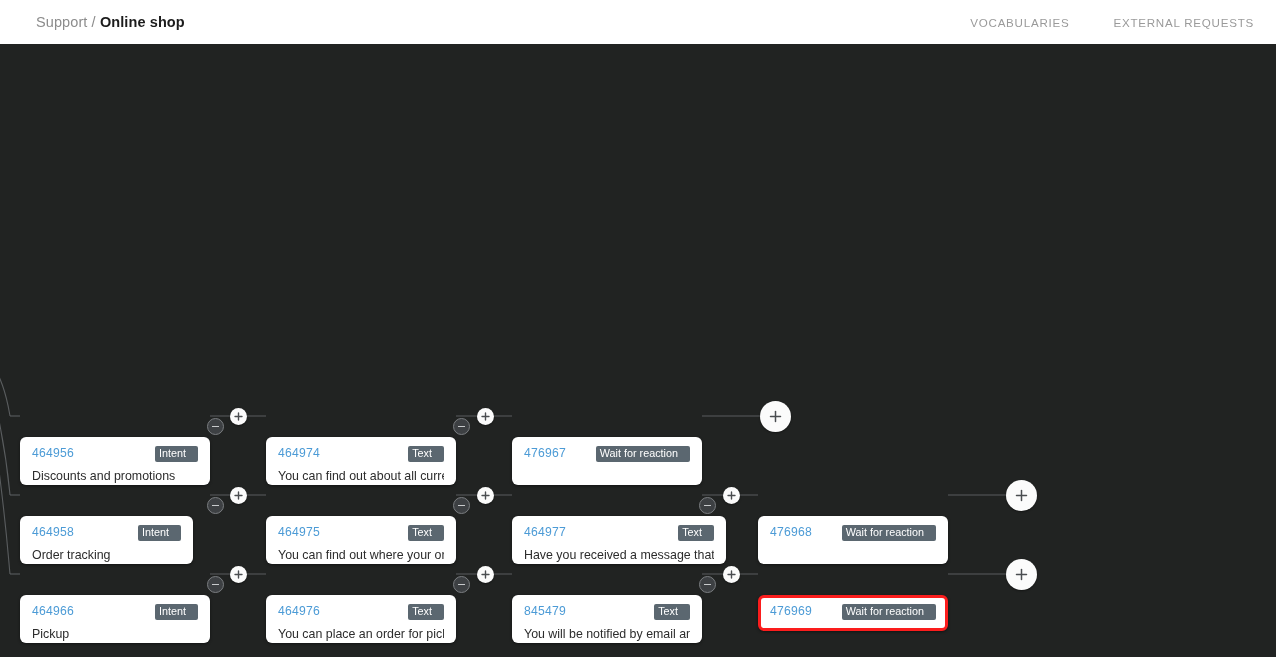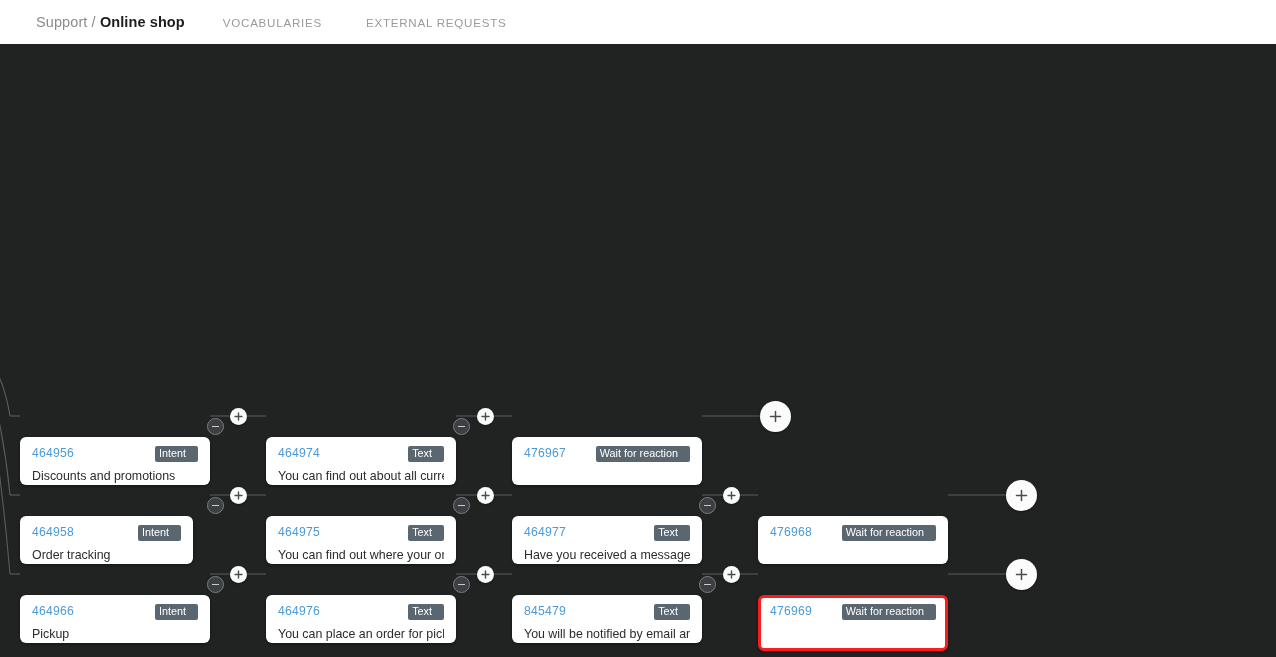--- a/index.html
+++ b/index.html
@@ -12,20 +12,21 @@
 
   
   .topnav {
     position: relative;
     height: 44px;
     background: #ffffff;
     display: flex;
     align-items: center;
     padding-left: 36px;
     gap: 0px;
+    justify-content: space-between;
   }
   .breadcrumb {
     font-size: 14.5px;
     color: #8c8c8c;
     white-space: nowrap;
     margin-right: 16px;
     letter-spacing: .1px;
   }
   .breadcrumb .crumb-strong { color: #1c1c1c; font-weight: bold; }
   .navtabs { display: flex; align-items: stretch; height: 44px; }
@@ -339,21 +340,21 @@
 
   <div class="node" style="left:266px; top:471px; width:190px; height:48px;">
     <div class="node-head">
       <span class="node-id">464975</span>
       <span class="node-badge">Text</span>
     </div>
     <div class="node-text">You can find out where your order ...</div>
   </div>
   <div class="collapse-btn" style="left:453px; top:452px;"></div>
 
-  <div class="node" style="left:512px; top:471px; width:190px; height:48px;">
+  <div class="node" style="left:512px; top:471px; width:214px; height:48px;">
     <div class="node-head">
       <span class="node-id">464977</span>
       <span class="node-badge">Text</span>
     </div>
     <div class="node-text">Have you received a message that...</div>
   </div>
   <div class="collapse-btn" style="left:699px; top:452px;"></div>
 
   <div class="node" style="left:758px; top:471px; width:190px; height:48px;">
     <div class="node-head">
@@ -415,21 +416,21 @@
 
   <div class="node" style="left:512px; top:550px; width:190px; height:48px;">
     <div class="node-head">
       <span class="node-id">845479</span>
       <span class="node-badge">Text</span>
     </div>
     <div class="node-text">You will be notified by email and S...</div>
   </div>
   <div class="collapse-btn" style="left:699px; top:531px;"></div>
 
-  <div class="node highlighted" style="left:758px; top:550px; width:190px; height:56px;">
+  <div class="node highlighted" style="left:758px; top:550px; width:190px; height:36px;">
     <div class="node-head">
       <span class="node-id">476969</span>
       <span class="node-badge">Wait for reaction</span>
     </div>
   </div>
 
   <div class="plus-small" style="left:230px; top:521px;">
     <svg width="9" height="9" viewBox="0 0 9 9">
         <g stroke="#4a4d50" stroke-width="1.4" stroke-linecap="round">
           <line x1="4.5" y1="1" x2="4.5" y2="8"></line>

